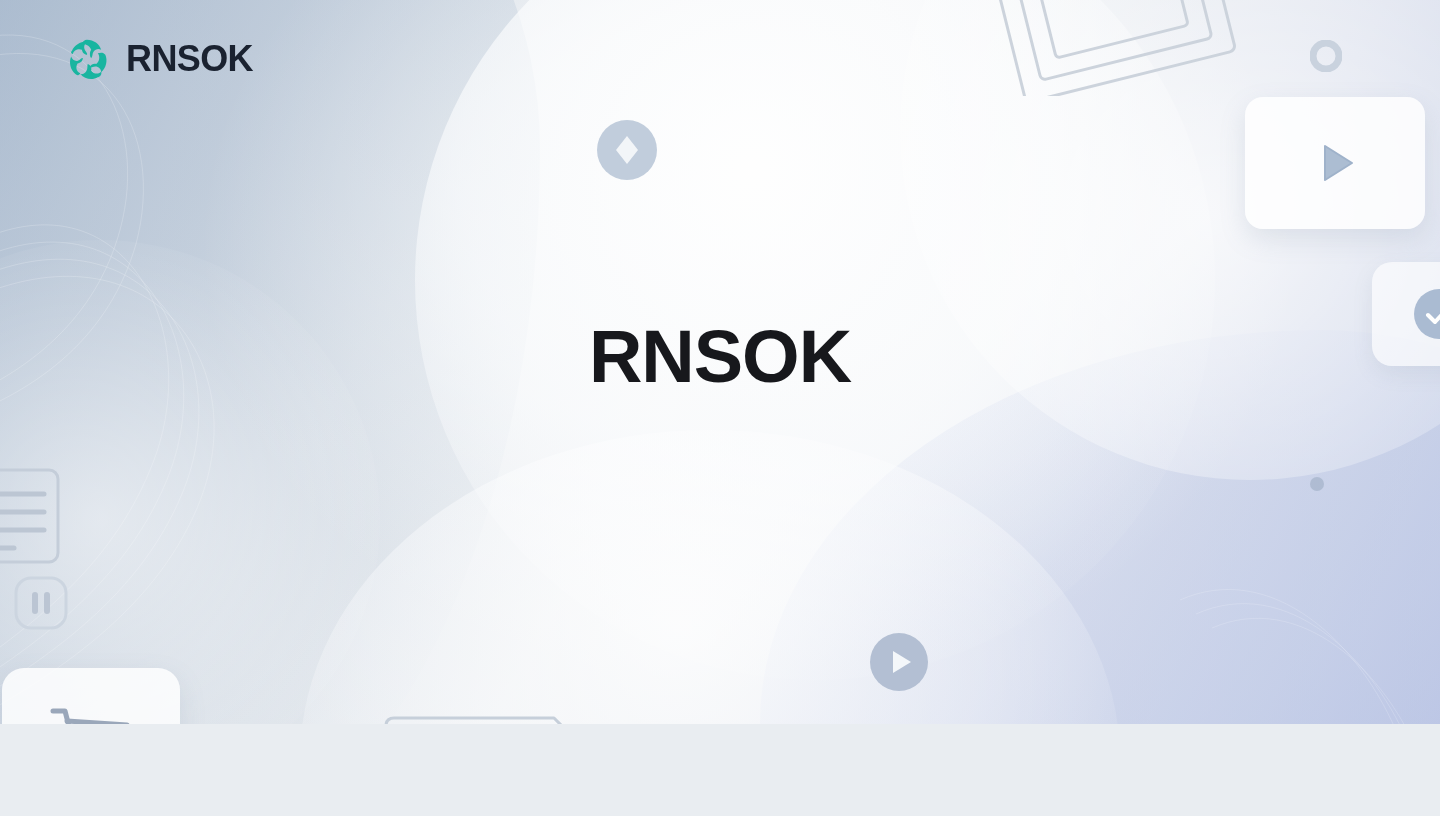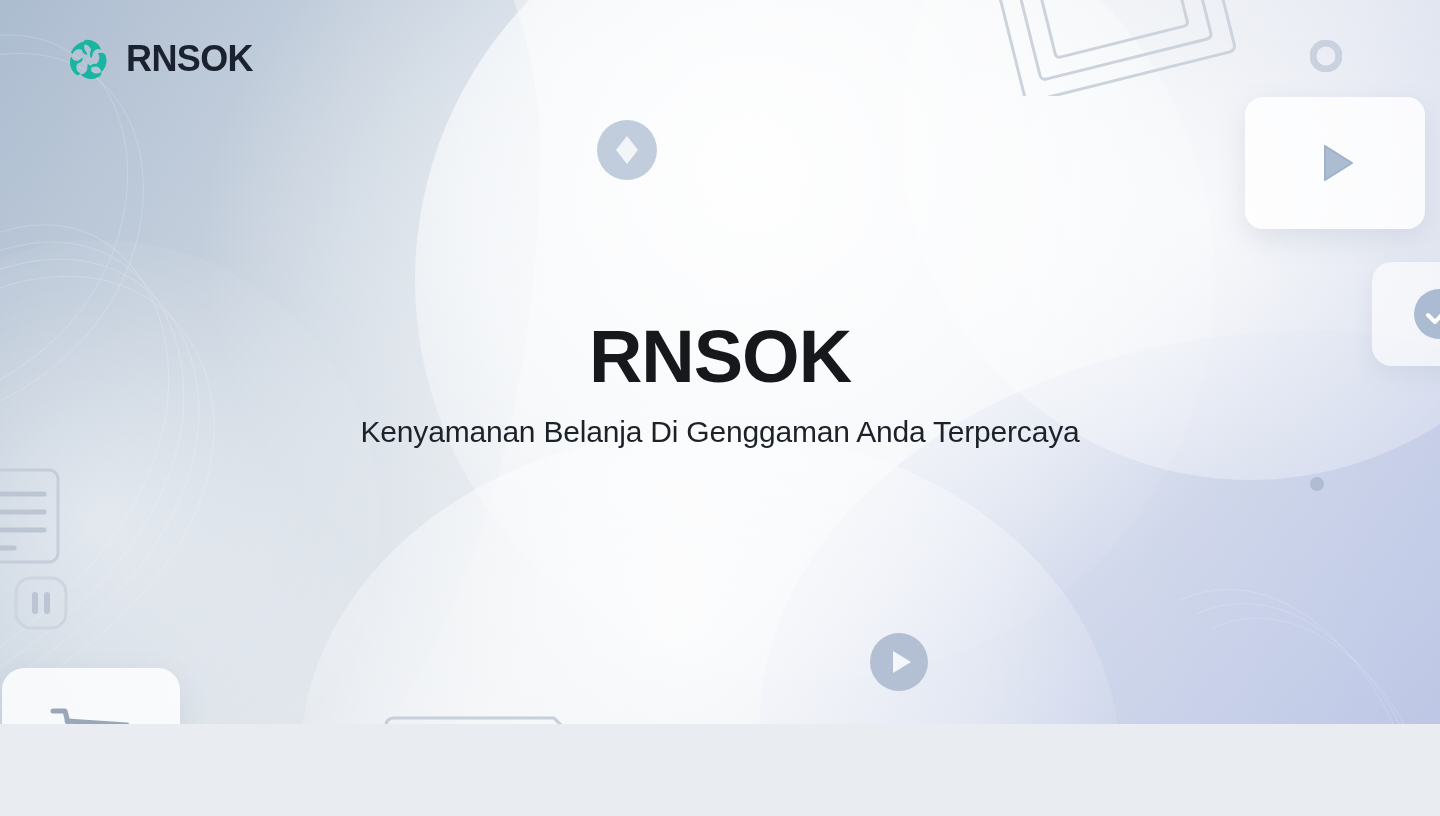--- a/index.html
+++ b/index.html
@@ -239,16 +239,15 @@
         <path d="M43 52 C36 56 27 54 22 48 C26 49 29 46 30 43 C31 40 30 37 31 36 C34 37 36 41 35 44 C38 48 44 49 47 45 C48 49 46 51 43 52 Z"></path>
         <path d="M16 48 C10 43 8 34 11 27 C12 31 16 33 19 32 C22 31 24 28 25 29 C25 32 22 35 19 35 C16 39 17 45 22 47 C20 50 18 50 16 48 Z"></path>
         <path d="M12 20 C15 13 23 8 31 9 C27 11 26 15 27 18 C28 21 31 23 30 25 C27 25 24 22 24 19 C20 17 14 19 13 24 C10 23 11 21 12 20 Z"></path>
       </g>
     </svg>
     <span class="brand-word">RNSOK</span>
   </div>
 
   <div class="hero">
     <div class="hero-title">RNSOK</div>
-    <div class="hero-sub">Kenyamanan Belanja Di Genggaman Anda Terpercaya</div>
   </div>
 
 </div>
 
 </body></html>

